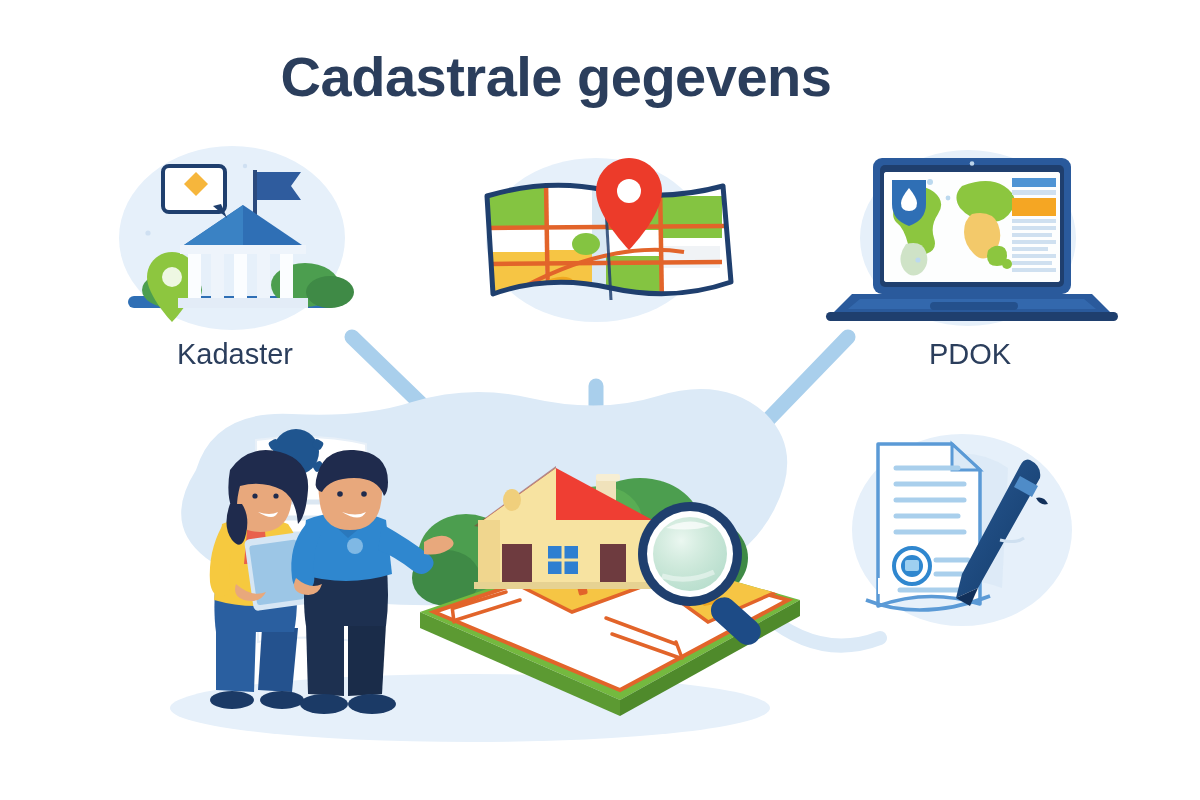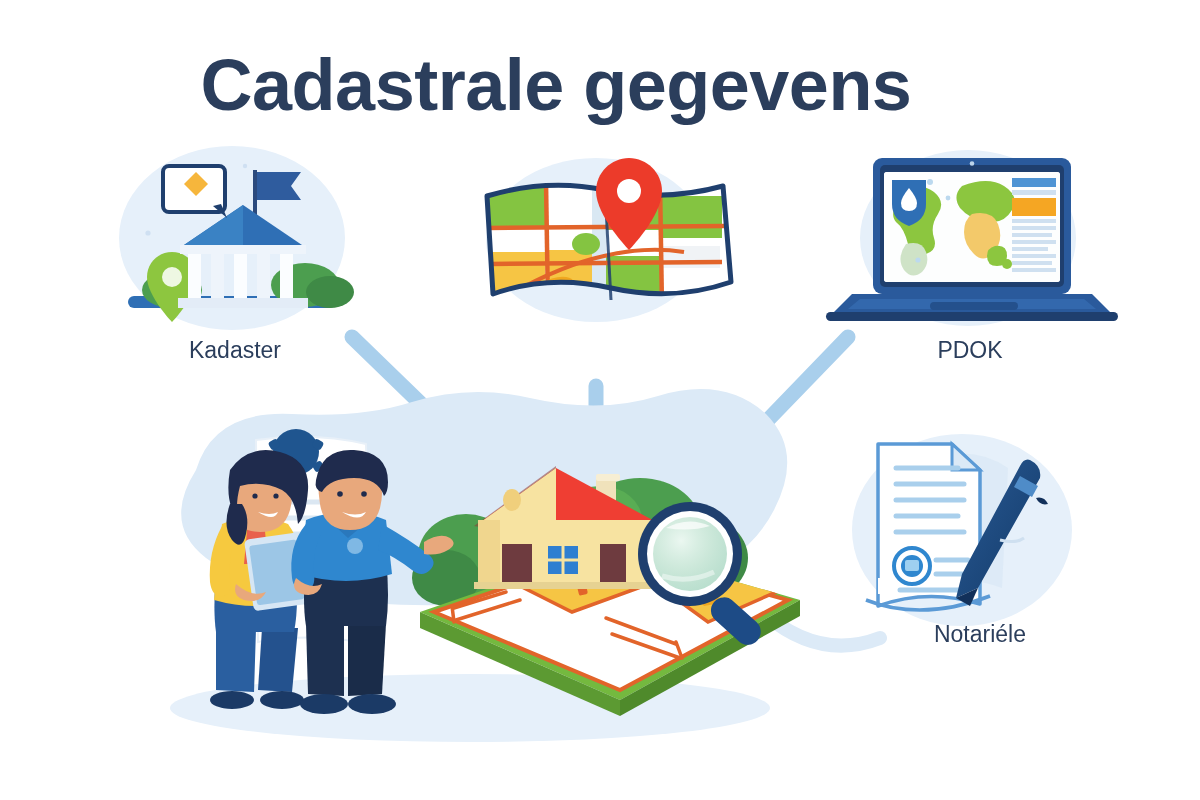--- a/index.html
+++ b/index.html
@@ -7,26 +7,26 @@
     width:1200px;height:800px;overflow:hidden;
     background:#ffffff;
     font-family:"Liberation Sans","DejaVu Sans",sans-serif;
     position:relative;
   }
   #stage{position:absolute;inset:0;width:1200px;height:800px;}
   svg.layer{position:absolute;left:0;top:0;width:1200px;height:800px;}
 
   .title{
     position:absolute;left:0;top:44px;width:1112px;text-align:center;
-    font-size:72px;font-weight:bold;letter-spacing:-.5px;
+    font-size:56px;font-weight:bold;letter-spacing:-.5px;
     color:#2b3e5c;
   }
   .node-label{
     position:absolute;text-align:center;
-    font-size:23px;color:#2b3e5c;line-height:1.42;
+    font-size:29px;color:#2b3e5c;line-height:1.42;
   }
   .lbl-kadaster{left:120px;top:334px;width:230px;}
   .lbl-kaarten{left:455px;top:334px;width:285px;}
   .lbl-pdok{left:855px;top:334px;width:230px;}
   .lbl-notaris{left:855px;top:618px;width:250px;}
 </style>
 </head>
 <body>
 
 <div id="stage">
@@ -358,16 +358,15 @@
         <path d="M956,598 l22,-10 l-8,18 z" fill="#12305a"></path>
         <path d="M1036,498 q8,-2 12,6 q-8,2 -12,-6 z" fill="#12305a"></path>
       </g>
       <path d="M1000,540 q16,4 24,-2" stroke="#cfe0f0" stroke-width="3" fill="none"></path>
     </g>
   </svg>
 
   <div class="node-label lbl-kadaster">Kadaster</div>
   <div class="node-label lbl-pdok">PDOK</div>
   <div class="node-label lbl-notaris">
-    <div>Notariéle</div>
   </div>
 
 </div>
 
 </body></html>

